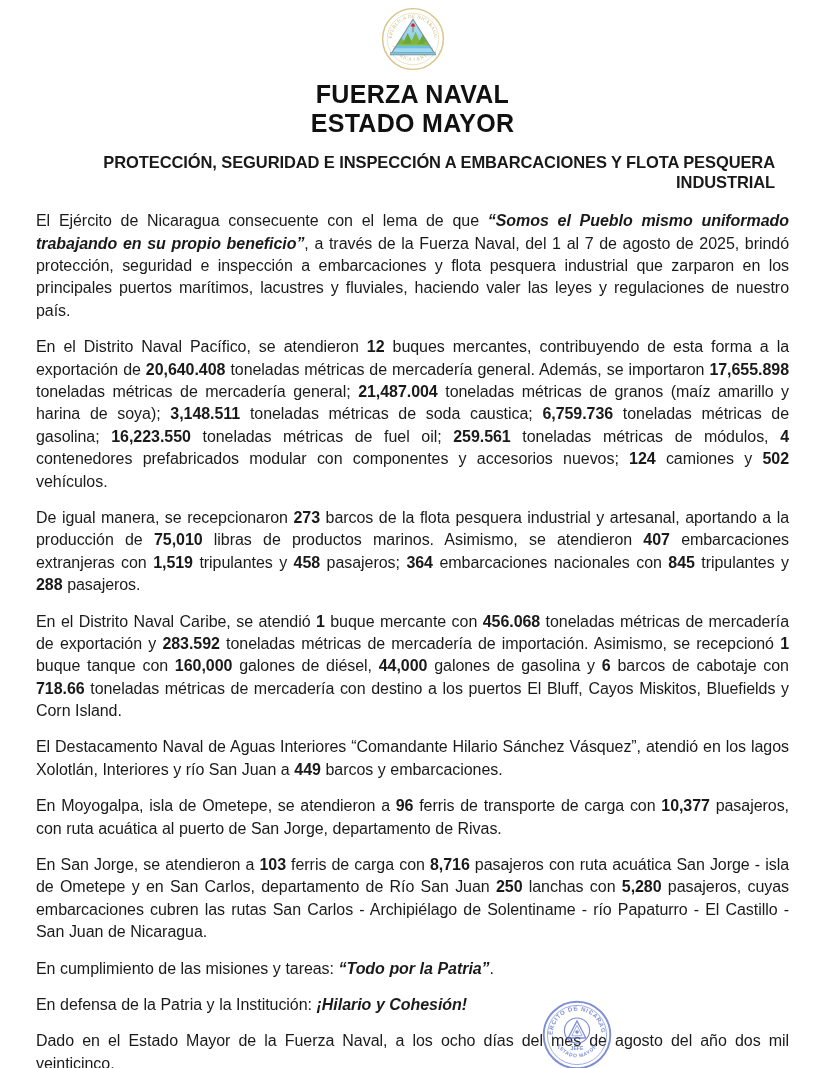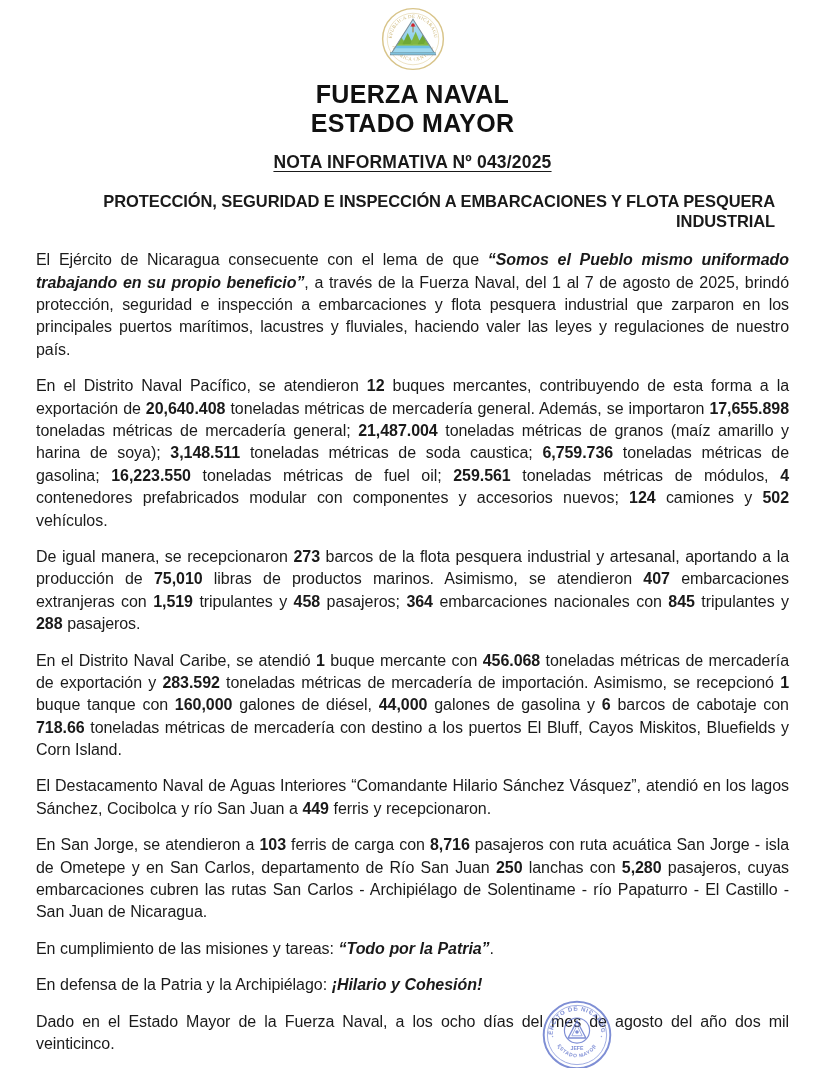--- a/index.html
+++ b/index.html
@@ -169,43 +169,41 @@
         <rect x="16" y="70" width="68" height="4" fill="#7fc2dd" stroke="#6f8894" stroke-width="0.6"></rect>
       </svg>
     </div>
   </div>
 
   <div class="org-title">
     <span>FUERZA NAVAL</span>
     <span>ESTADO MAYOR</span>
   </div>
 
-  <div class="nota-line">
-    <span class="nota">NOTA INFORMATIVA Nº 043/2025</span>
-  </div>
 
   <div class="subject">PROTECCIÓN, SEGURIDAD E INSPECCIÓN A EMBARCACIONES Y FLOTA PESQUERA INDUSTRIAL</div>
 
   <p class="body"><span>El Ejército de Nicaragua consecuente con el lema de que </span><span class="bi">“Somos el Pueblo mismo uniformado trabajando en su propio beneficio”</span><span>, a través de la Fuerza Naval, del 1 al 7 de agosto de 2025, brindó protección, seguridad e inspección a embarcaciones y flota pesquera industrial que zarparon en los principales puertos marítimos, lacustres y fluviales, haciendo valer las leyes y regulaciones de nuestro país.</span></p>
 
   <p class="body"><span>En el Distrito Naval Pacífico, se atendieron </span><span class="b">12</span><span> buques mercantes, contribuyendo de esta forma a la exportación de </span><span class="b">20,640.408</span><span> toneladas métricas de mercadería general. Además, se importaron </span><span class="b">17,655.898</span><span> toneladas métricas de mercadería general; </span><span class="b">21,487.004</span><span> toneladas métricas de granos (maíz amarillo y harina de soya); </span><span class="b">3,148.511</span><span> toneladas métricas de soda caustica; </span><span class="b">6,759.736</span><span> toneladas métricas de gasolina; </span><span class="b">16,223.550</span><span> toneladas métricas de fuel oil; </span><span class="b">259.561</span><span> toneladas métricas de módulos, </span><span class="b">4</span><span> contenedores prefabricados modular con componentes y accesorios nuevos; </span><span class="b">124</span><span> camiones y </span><span class="b">502</span><span> vehículos.</span></p>
 
   <p class="body"><span>De igual manera, se recepcionaron </span><span class="b">273</span><span> barcos de la flota pesquera industrial y artesanal, aportando a la producción de </span><span class="b">75,010</span><span> libras de productos marinos. Asimismo, se atendieron </span><span class="b">407</span><span> embarcaciones extranjeras con </span><span class="b">1,519</span><span> tripulantes y </span><span class="b">458</span><span> pasajeros; </span><span class="b">364</span><span> embarcaciones nacionales con </span><span class="b">845</span><span> tripulantes y </span><span class="b">288</span><span> pasajeros.</span></p>
 
   <p class="body"><span>En el Distrito Naval Caribe, se atendió </span><span class="b">1</span><span> buque mercante con </span><span class="b">456.068</span><span> toneladas métricas de mercadería de exportación y </span><span class="b">283.592</span><span> toneladas métricas de mercadería de importación. Asimismo, se recepcionó </span><span class="b">1</span><span> buque tanque con </span><span class="b">160,000</span><span> galones de diésel, </span><span class="b">44,000</span><span> galones de gasolina y </span><span class="b">6</span><span> barcos de cabotaje con </span><span class="b">718.66</span><span> toneladas métricas de mercadería con destino a los puertos El Bluff, Cayos Miskitos, Bluefields y Corn Island.</span></p>
 
 
-  <p class="body"><span>El Destacamento Naval de Aguas Interiores “Comandante Hilario Sánchez Vásquez”, atendió en los lagos Sánchez, Cocibolca y río San Juan a </span><span class="b">449</span><span> ferris y recepcionaron.</span></p>
-
+  <p class="body"><span>El Destacamento Naval de Aguas Interiores “Comandante Hilario Sánchez Vásquez”, atendió en los lagos Xolotlán, Interiores y río San Juan a </span><span class="b">449</span><span> barcos y embarcaciones.</span></p>
+
+  <p class="body"><span>En Moyogalpa, isla de Ometepe, se atendieron a </span><span class="b">96</span><span> ferris de transporte de carga con </span><span class="b">10,377</span><span> pasajeros, con ruta acuática al puerto de San Jorge, departamento de Rivas.</span></p>
 
   <p class="body"><span>En San Jorge, se atendieron a </span><span class="b">103</span><span> ferris de carga con </span><span class="b">8,716</span><span> pasajeros con ruta acuática San Jorge - isla de Ometepe y en San Carlos, departamento de Río San Juan </span><span class="b">250</span><span> lanchas con </span><span class="b">5,280</span><span> pasajeros, cuyas embarcaciones cubren las rutas San Carlos - Archipiélago de Solentiname - río Papaturro - El Castillo - San Juan de Nicaragua.</span></p>
 
   <p class="body tight"><span>En cumplimiento de las misiones y tareas: </span><span class="bi">“Todo por la Patria”</span><span>.</span></p>
 
-  <p class="body tight"><span>En defensa de la Patria y la Archipiélago: </span><span class="bi">¡Hilario y Cohesión!</span></p>
+  <p class="body tight"><span>En defensa de la Patria y la Institución: </span><span class="bi">¡Hilario y Cohesión!</span></p>
 
   <p class="body">Dado en el Estado Mayor de la Fuerza Naval, a los ocho días del mes de agosto del año dos mil veinticinco.</p>
 
   <div class="footer">
     <span>FUERZA NAVAL</span>
     <span>EJÉRCITO DE NICARAGUA</span>
   </div>
 
   <div class="stamp">
     <svg viewBox="0 0 100 100" width="74" height="74" aria-hidden="true">

